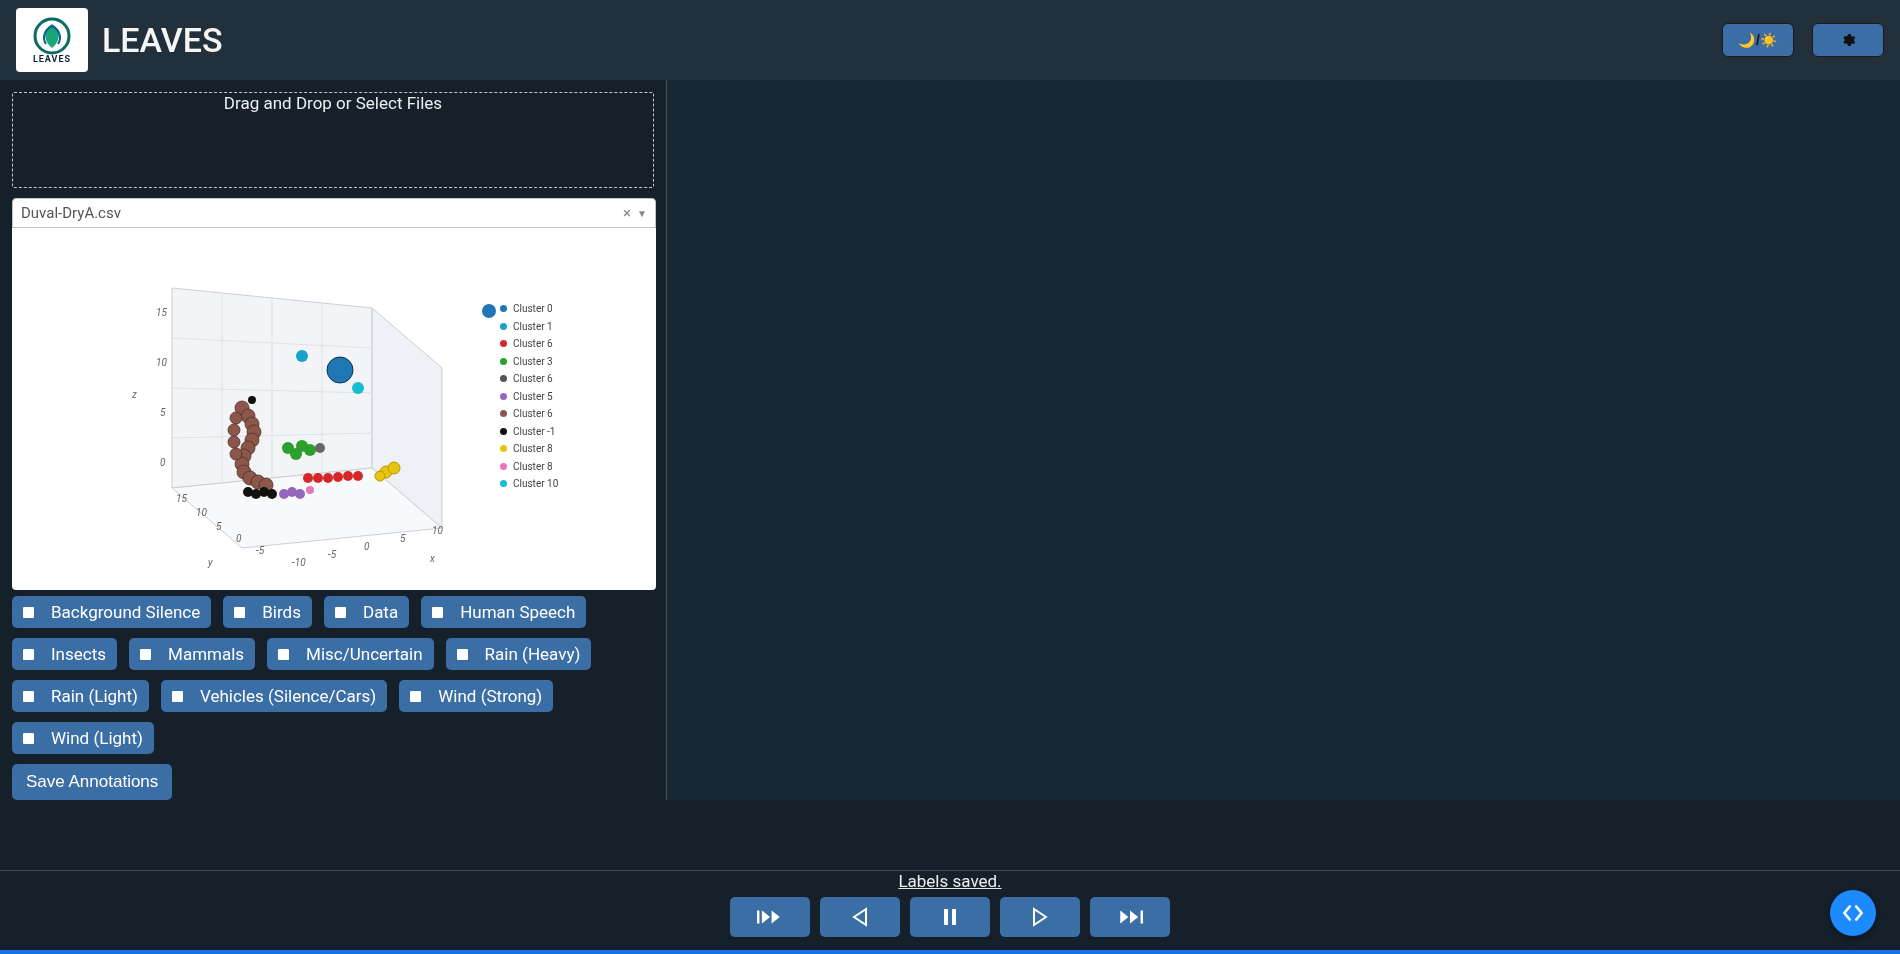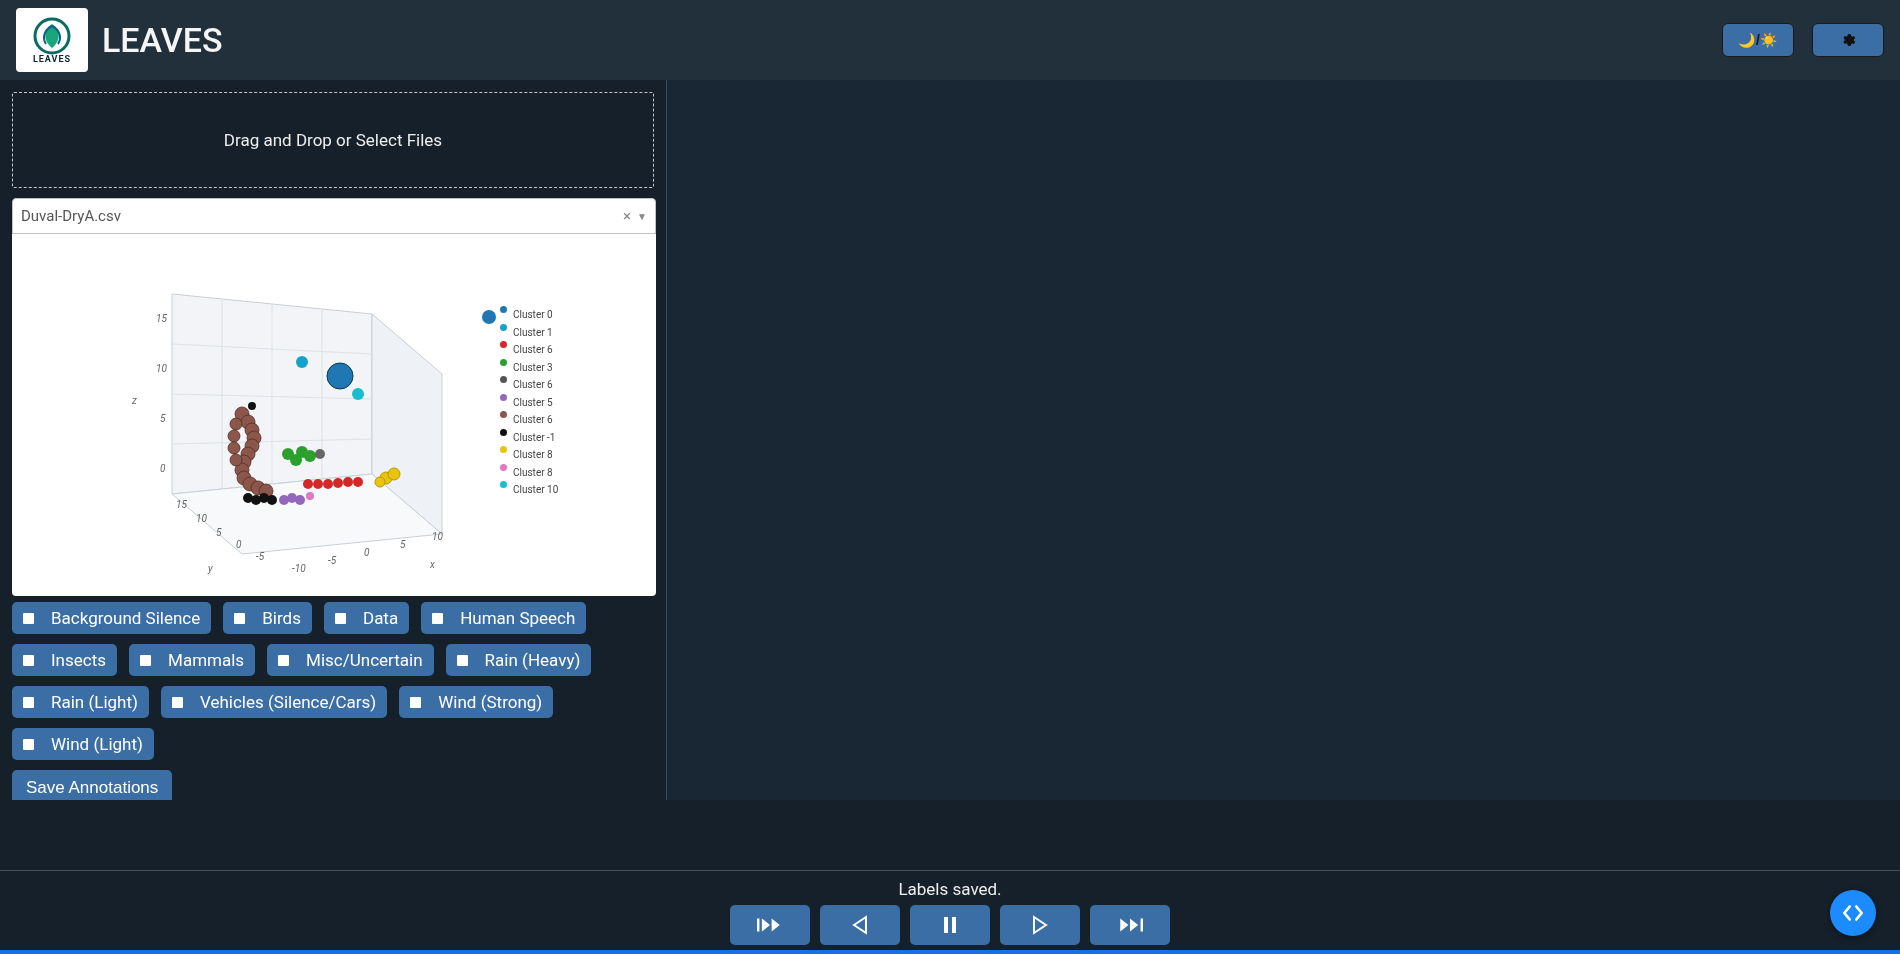--- a/index.html
+++ b/index.html
@@ -60,21 +60,21 @@
   .right-col {
     flex: 1;
     background: #192633;
   }
 
   
   .dropzone {
     border: 1px dashed #c7c7c7;
     border-radius: 2px;
     height: 96px;
-    display: flex; align-items: center; justify-content: center;
+    display: flex; align-items: flex-start; justify-content: center;
     color: #eee;
     font-size: 17px;
     margin-bottom: 10px;
     cursor: pointer;
   }
   .btn {
     background: #3b6ea5;
     border: none;
     color: #fff;
     padding: 8px 14px;
@@ -84,21 +84,21 @@
     display: inline-block;
   }
 
   
   .dd {
     margin-top: 10px;
     background: #fff;
     color: #333;
     border: 1px solid #c3c3c3;
     border-radius: 4px 4px 0 0;
-    height: 36px;
+    height: 30px;
     display: flex; align-items: center;
     padding: 0 8px;
     font-size: 15px;
     width: 644px;
   }
   .dd .dd-label { flex:1; color:#555; }
   .dd .x { color:#888; margin-right:6px; cursor:pointer; }
   .dd .caret { color:#888; font-size:10px; cursor:pointer; }
 
   
@@ -116,21 +116,21 @@
     background: #1f77b4;
     left: 470px; top: 76px;
   }
   .legend {
     position: absolute;
     left: 488px; top: 72px;
     font-size: 10px;
     color: #444;
     line-height: 17.5px;
   }
-  .lg-row { display:flex; align-items:flex-start; gap:6px; }
+  .lg-row { display:flex; align-items:center; gap:6px; }
   .lg-dot { width:7px; height:7px; border-radius:50%; }
 
   .plot3d {
     position: absolute;
     left: 90px; top: 50px;
   }
 
   
   .classes-title { text-align:center; font-size:17px; margin-top:4px; color:#eee; }
   .chips { display:flex; flex-wrap:wrap; gap:10px 12px; margin-top:6px; }
@@ -147,22 +147,22 @@
     width:11px; height:11px; background:#fff; border-radius:1px;
   }
   .actions-row { margin-top:10px; display:flex; gap:16px; align-items:center; }
 
   
   .footer {
     position:absolute; bottom:0; left:0; right:0;
     height:84px;
     border-top:1px solid #444e58;
     display:flex; flex-direction:column; align-items:center;
-    padding-top:8px;
     background:#15202b;
+    text-decoration:underline;
   }
   .footer-status { font-size:17px; color:#eee; margin-bottom:6px; }
   .transport {
     display:flex; gap:10px;
   }
   .tbtn {
     background:#3b6ea5;
     border:none;
     width:80px; height:40px;
     border-radius:5px;

